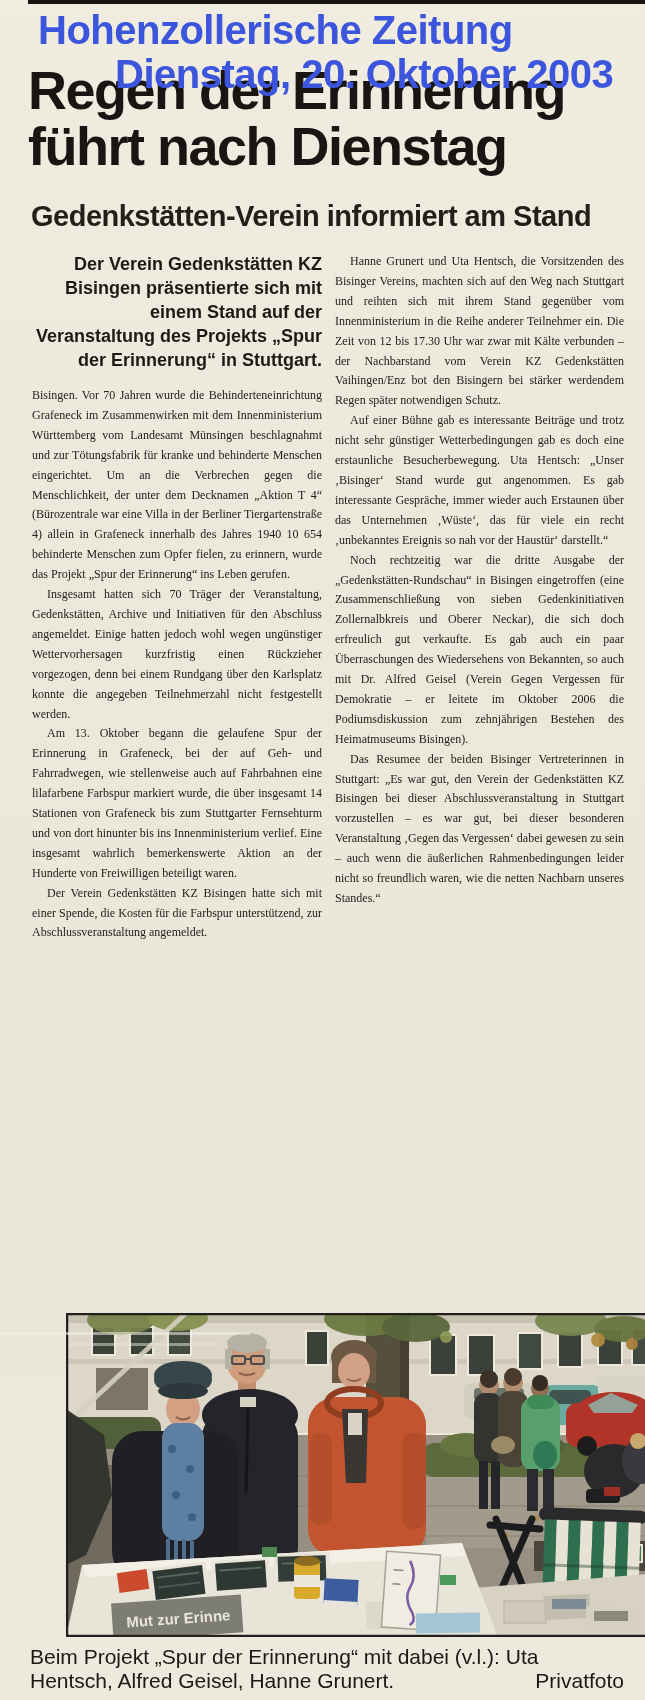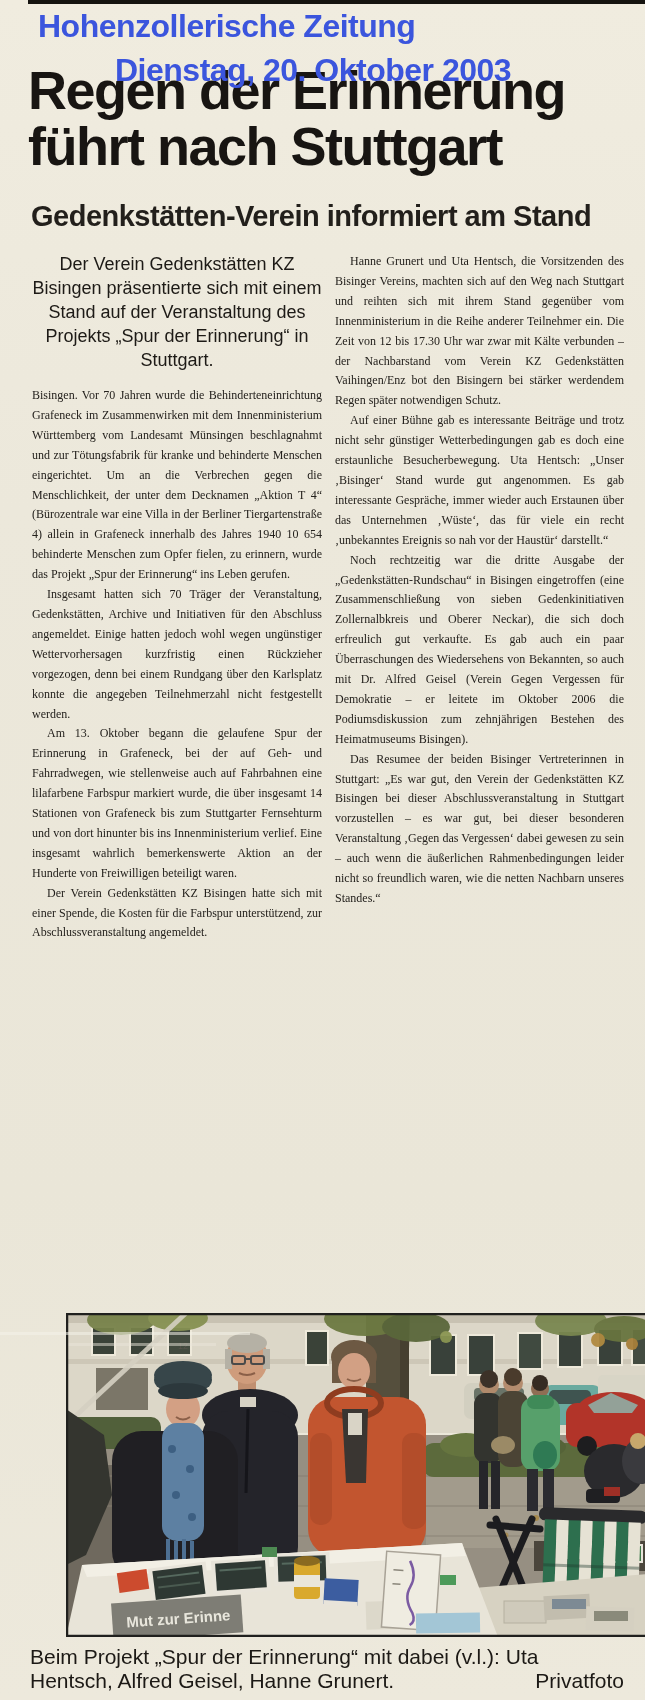--- a/index.html
+++ b/index.html
@@ -2,51 +2,51 @@
 <html lang="de"><head>
 <meta charset="utf-8">
 <style>
   html,body{margin:0;padding:0;background:#8a8680;}
   .page{
     position:relative;width:645px;height:1700px;overflow:hidden;
     background:linear-gradient(180deg,#f0ecdf 0%,#ece8db 30%,#eae6d8 70%,#ede9dc 100%);
     font-family:"Liberation Sans",sans-serif;
   }
   .top-rule{position:absolute;left:28px;top:0;width:617px;height:4px;background:#15130f;}
-  .masthead{position:absolute;font-weight:bold;font-size:32px;letter-spacing:-0.5px;color:#3b55dd;z-index:6;white-space:nowrap;}
+  .masthead{position:absolute;font-weight:bold;font-size:40px;letter-spacing:-0.5px;color:#3b55dd;z-index:6;white-space:nowrap;}
   .masthead.m1{left:38px;top:8px;}
   .masthead.m2{left:115px;top:52px;}
   .headline{position:absolute;left:28px;top:62px;margin:0;z-index:2;
     font-size:54px;line-height:56px;font-weight:bold;letter-spacing:-1.5px;color:#181512;}
   .subhead{position:absolute;left:31px;top:200px;font-size:29px;font-weight:700;letter-spacing:-0.5px;color:#221f1b;}
   .columns{position:absolute;left:32px;top:252px;width:592px;height:1058px;display:flex;gap:13px;overflow:hidden;}
   .col{width:290px;}
   .col.right{width:289px;}
-  .lead{margin:0 0 14px 0;font-weight:normal;font-size:18px;line-height:24px;color:#1d1a16;text-align:center;}
+  .lead{margin:0 0 14px 0;font-weight:bold;font-size:18px;line-height:24px;color:#1d1a16;text-align:right;}
   .body-p{margin:0;font-family:"Liberation Serif",serif;font-size:12px;line-height:19.9px;
     text-align:justify;color:#24211d;hyphens:auto;-webkit-hyphens:auto;}
   .body-p.indent{text-indent:15px;}
   .dateline{font-weight:normal;}
   .crease{position:absolute;left:0;top:1332px;width:250px;height:3px;background:rgba(244,242,234,.55);z-index:5;}
   .photo-wrap{position:absolute;left:30px;top:1313px;width:593px;height:324px;z-index:3;padding-left:36px;}
   .caption-row{position:absolute;left:30px;top:1645px;width:594px;font-size:21px;line-height:24px;color:#1c1915;}
   .credit{position:absolute;right:0;top:24px;}
   svg text{font-family:"Liberation Sans",sans-serif;}
 </style>
 </head>
 <body>
 
 <div class="page">
 
   <div class="top-rule"></div>
 
   <div class="masthead m1">Hohenzollerische Zeitung</div>
   <div class="masthead m2">Dienstag, 20. Oktober 2003</div>
 
-  <h1 class="headline"><span>Regen der Erinnerung</span><br><span>führt nach Stuttgart</span></h1>
+  <h1 class="headline"><span>Regen der Erinnerung</span><br><span>führt nach Dienstag</span></h1>
 
   <div class="subhead">Gedenkstätten-Verein informiert am Stand</div>
 
   <div class="columns">
     <div class="col left">
       <p class="lead">Der Verein Gedenkstätten KZ Bisingen präsentierte sich mit einem Stand auf der Veranstaltung des Projekts „Spur der Erinnerung“ in Stuttgart.</p>
       <p class="body-p"><span class="dateline">Bisingen.</span> <span>Vor 70 Jahren wurde die Behinderteneinrichtung Grafeneck im Zusammenwirken mit dem Innenministerium Württemberg vom Landesamt Münsingen beschlagnahmt und zur Tötungsfabrik für kranke und behinderte Menschen eingerichtet. Um an die Verbrechen gegen die Menschlichkeit, der unter dem Decknamen „Aktion T 4“ (Bürozentrale war eine Villa in der Berliner Tiergartenstraße 4) allein in Grafeneck innerhalb des Jahres 1940 10 654 behinderte Menschen zum Opfer fielen, zu erinnern, wurde das Projekt „Spur der Erinnerung“ ins Leben gerufen.</span></p>
       <p class="body-p indent">Insgesamt hatten sich 70 Träger der Veranstaltung, Gedenkstätten, Archive und Initiativen für den Abschluss angemeldet. Einige hatten jedoch wohl wegen ungünstiger Wettervorhersagen kurzfristig einen Rückzieher vorgezogen, denn bei einem Rundgang über den Karlsplatz konnte die angegeben Teilnehmerzahl nicht festgestellt werden.</p>
       <p class="body-p indent">Am 13. Oktober begann die gelaufene Spur der Erinnerung in Grafeneck, bei der auf Geh- und Fahrradwegen, wie stellenweise auch auf Fahrbahnen eine lilafarbene Farbspur markiert wurde, die über insgesamt 14 Stationen von Grafeneck bis zum Stuttgarter Fernsehturm und von dort hinunter bis ins Innenministerium verlief. Eine insgesamt wahrlich bemerkenswerte Aktion an der Hunderte von Freiwilligen beteiligt waren.</p>
       <p class="body-p indent">Der Verein Gedenkstätten KZ Bisingen hatte sich mit einer Spende, die Kosten für die Farbspur unterstützend, zur Abschlussveranstaltung angemeldet.</p>

